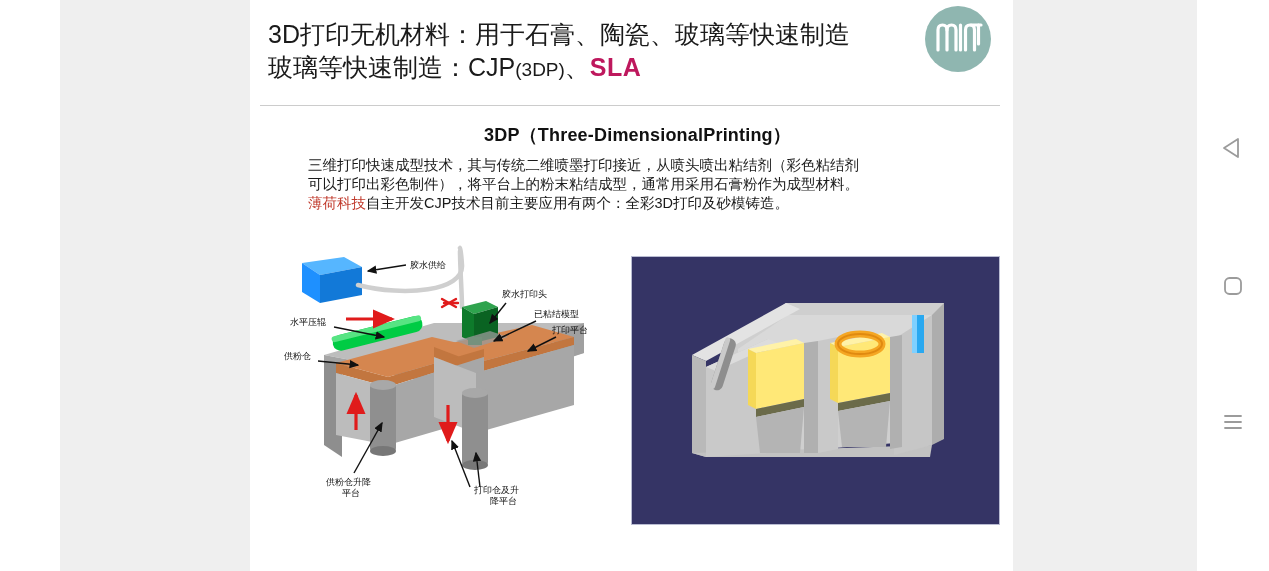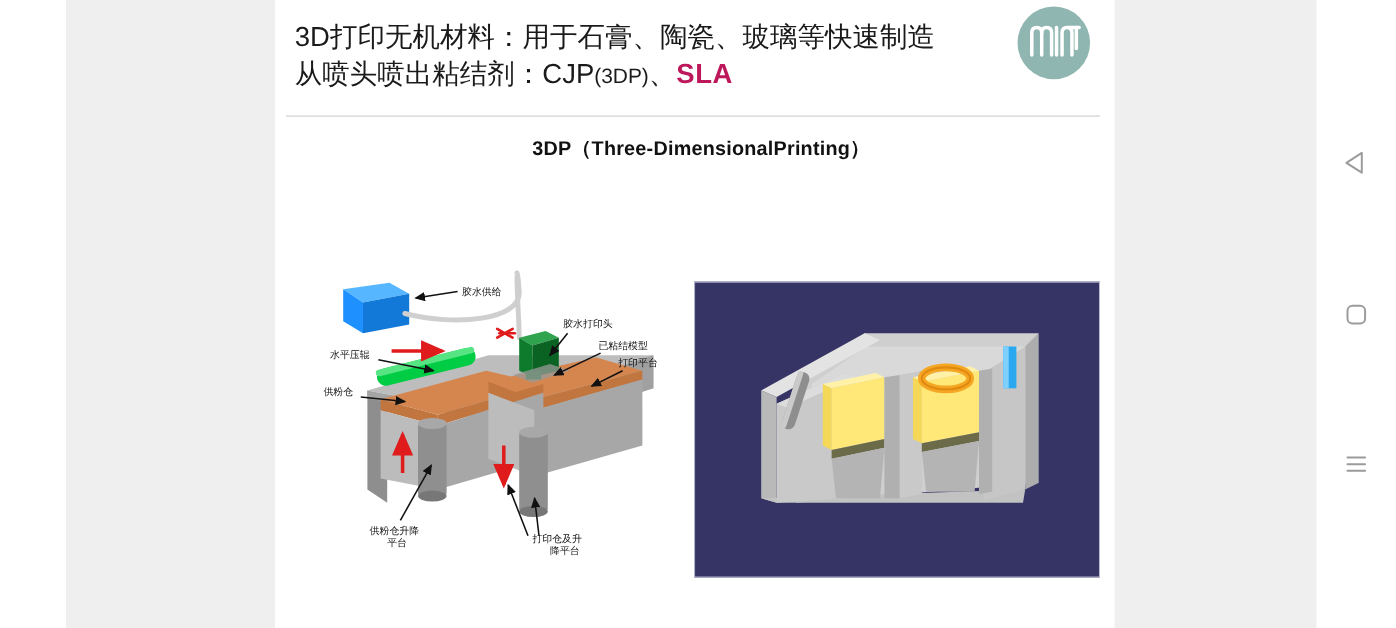--- a/index.html
+++ b/index.html
@@ -45,21 +45,21 @@
   }
 
   
   .para{
     position:absolute;left:58px;top:156px;width:660px;
     font-size:14.5px;line-height:19px;color:#1a1a1a;
   }
   .para .red{color:#c0392b;}
 
   
-  .fig-left{position:absolute;left:44px;top:245px;width:350px;height:260px;text-align:center;}
+  .fig-left{position:absolute;left:34px;top:245px;width:350px;height:260px;text-align:center;}
   .fig-right{
     position:absolute;left:381px;top:256px;width:367px;height:267px;
     background:#353465;border:1px solid #b9bcd2;
   }
 
   
   .fig-left svg,.fig-right svg{display:block;width:100%;height:100%;}
 
   
   .nav-btn{position:absolute;left:1216px;width:34px;height:34px;}
@@ -76,21 +76,21 @@
   <div class="band-left-edge"></div>
   <div class="band-gray-left"></div>
   <div class="band-gray-right"></div>
   <div class="navbar-strip"></div>
 
   <div class="page">
 
     <div class="header">
       <div class="title-line">3D打印无机材料：用于石膏、陶瓷、玻璃等快速制造</div>
       <div class="title-line">
-        <span>从喷头喷出粘结剂：CJP</span><span class="small">(3DP)</span><span>、</span><span class="accent">SLA</span>
+        <span>玻璃等快速制造：CJP</span><span class="small">(3DP)</span><span>、</span><span class="accent">SLA</span>
       </div>
     </div>
 
     <div class="logo">
       <svg viewBox="0 0 66 66" width="66" height="66" aria-hidden="true">
         <g fill="none" stroke="#ffffff" stroke-width="3.2" stroke-linecap="round">
 
           <path d="M13 44 L13 24 Q13 19 17.5 19 Q22 19 22 24 L22 44"></path>
           <path d="M22 24 Q22 19 26.5 19 Q31 19 31 24 L31 44"></path>
 
@@ -101,20 +101,25 @@
           <path d="M46 19 L56 19"></path>
           <path d="M53.5 19 L53.5 38"></path>
         </g>
       </svg>
     </div>
 
     <div class="divider"></div>
 
     <div class="section-title">3DP（Three-DimensionalPrinting）</div>
 
+    <div class="para">
+      <div>三维打印快速成型技术，其与传统二维喷墨打印接近，从喷头喷出粘结剂（彩色粘结剂</div>
+      <div>可以打印出彩色制件），将平台上的粉末粘结成型，通常用采用石膏粉作为成型材料。</div>
+      <div><span class="red">薄荷科技</span><span>自主开发CJP技术目前主要应用有两个：全彩3D打印及砂模铸造。</span></div>
+    </div>
 
     <div class="fig-left">
       <svg viewBox="0 0 350 260" aria-hidden="true">
         <defs>
           <marker id="ah" markerWidth="7" markerHeight="7" refX="6" refY="3" orient="auto">
             <path d="M0,0 L7,3 L0,6 z" fill="#111"></path>
           </marker>
           <marker id="ahr" markerWidth="7" markerHeight="7" refX="6" refY="3" orient="auto">
             <path d="M0,0 L7,3 L0,6 z" fill="#E01B1B"></path>
           </marker>

